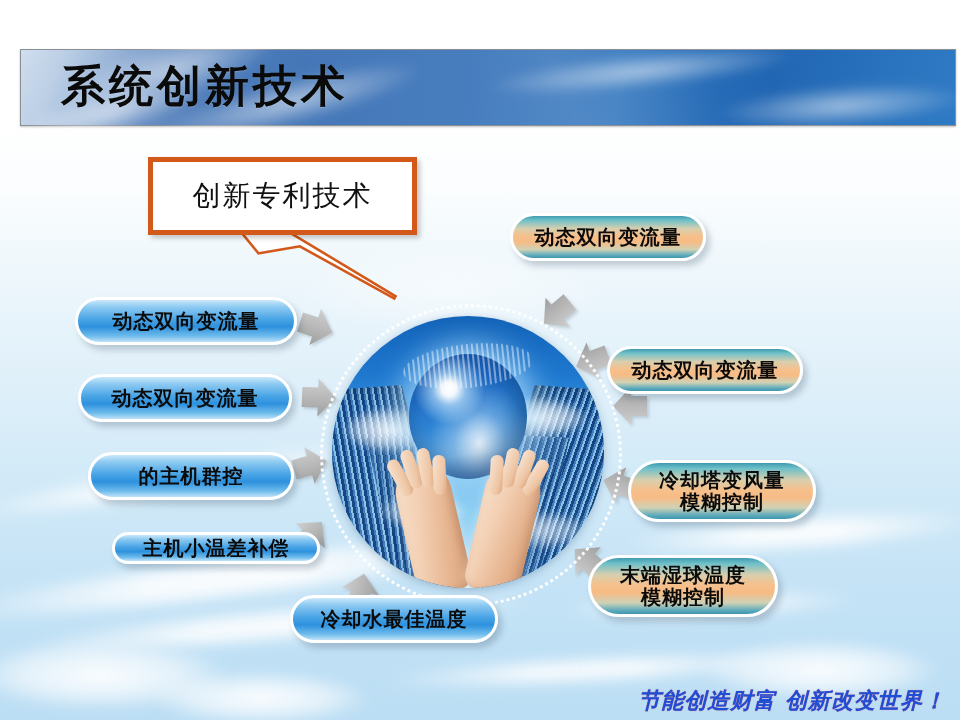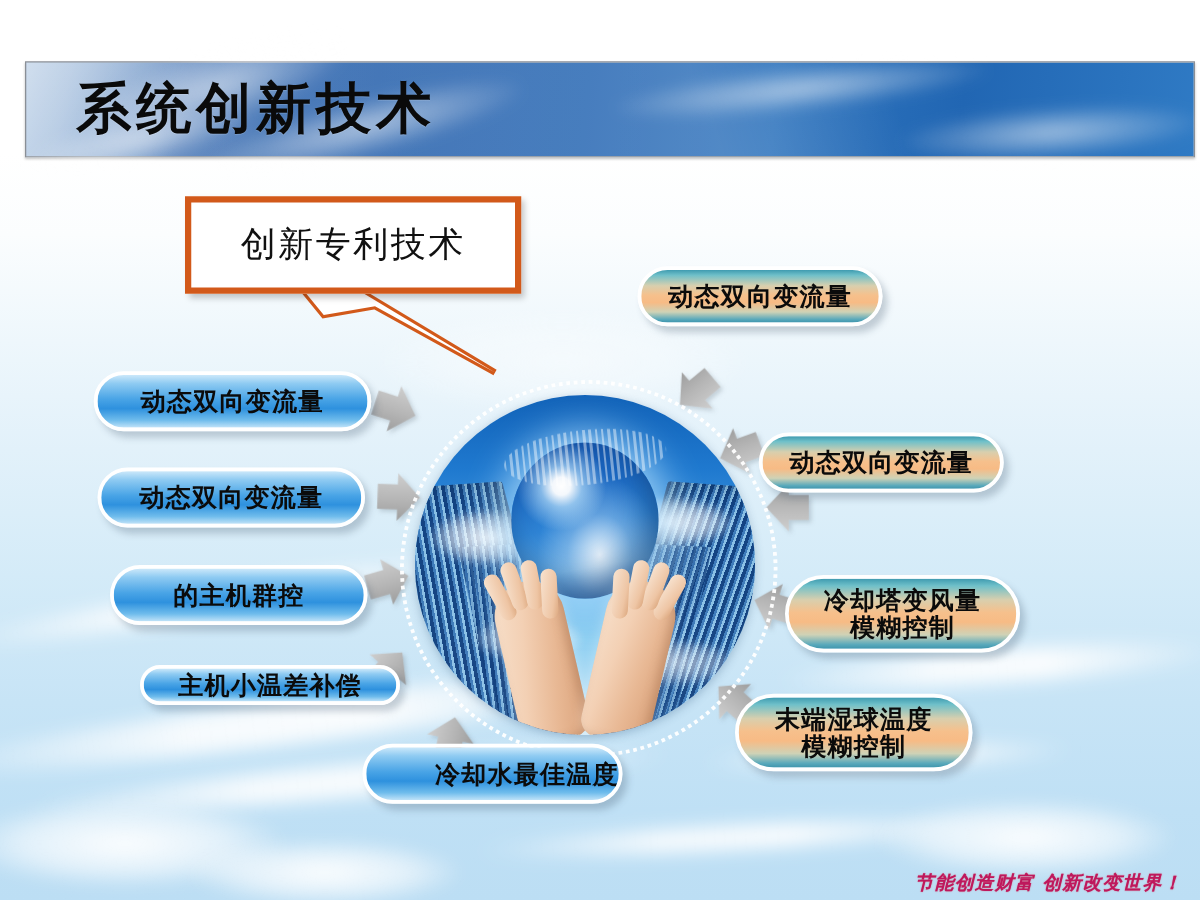--- a/index.html
+++ b/index.html
@@ -153,21 +153,21 @@
     background:linear-gradient(180deg,#3f9bb0 0%,#6fc0c9 10%,#d8cfae 30%,#f6c08c 48%,#f7bb85 62%,#cfd2b6 80%,#59a9bb 94%,#3f95ad 100%);
   }
 
   
   .arrows{position:absolute;left:0;top:0;width:960px;height:720px;z-index:4;pointer-events:none;}
 
   
   .footer{
     position:absolute;right:14px;bottom:4px;
     font-family:"DejaVu Serif","Liberation Serif",serif;
-    font-weight:bold;font-style:italic;font-size:15px;color:#be185d;
+    font-weight:bold;font-style:italic;font-size:22px;color:#1d4ed8;
     letter-spacing:1px;white-space:nowrap;
     text-shadow:0 0 1px rgba(232,0,29,.6);
     z-index:6;
   }
 </style>
 </head>
 <body>
 
 <div class="slide">
 
@@ -274,21 +274,21 @@
   </div>
   <div class="pill blue" style="left:78px;top:374px;width:214px;height:48px;">
     <span>动态双向变流量</span>
   </div>
   <div class="pill blue" style="left:88px;top:452px;width:206px;height:48px;">
     <span>的主机群控</span>
   </div>
   <div class="pill blue" style="left:112px;top:532px;width:208px;height:32px;">
     <span>主机小温差补偿</span>
   </div>
-  <div class="pill blue" style="left:290px;top:595px;width:208px;height:48px;justify-content:flex-end;">
+  <div class="pill blue" style="left:290px;top:595px;width:208px;height:48px;">
     <span>冷却水最佳温度</span>
   </div>
 
   <div class="pill orange" style="left:510px;top:213px;width:196px;height:48px;">
     <span>动态双向变流量</span>
   </div>
   <div class="pill orange" style="left:607px;top:298px;width:196px;height:48px;margin-top:48px;">
     <span>动态双向变流量</span>
   </div>
   <div class="pill orange" style="left:628px;top:460px;width:188px;height:62px;">

